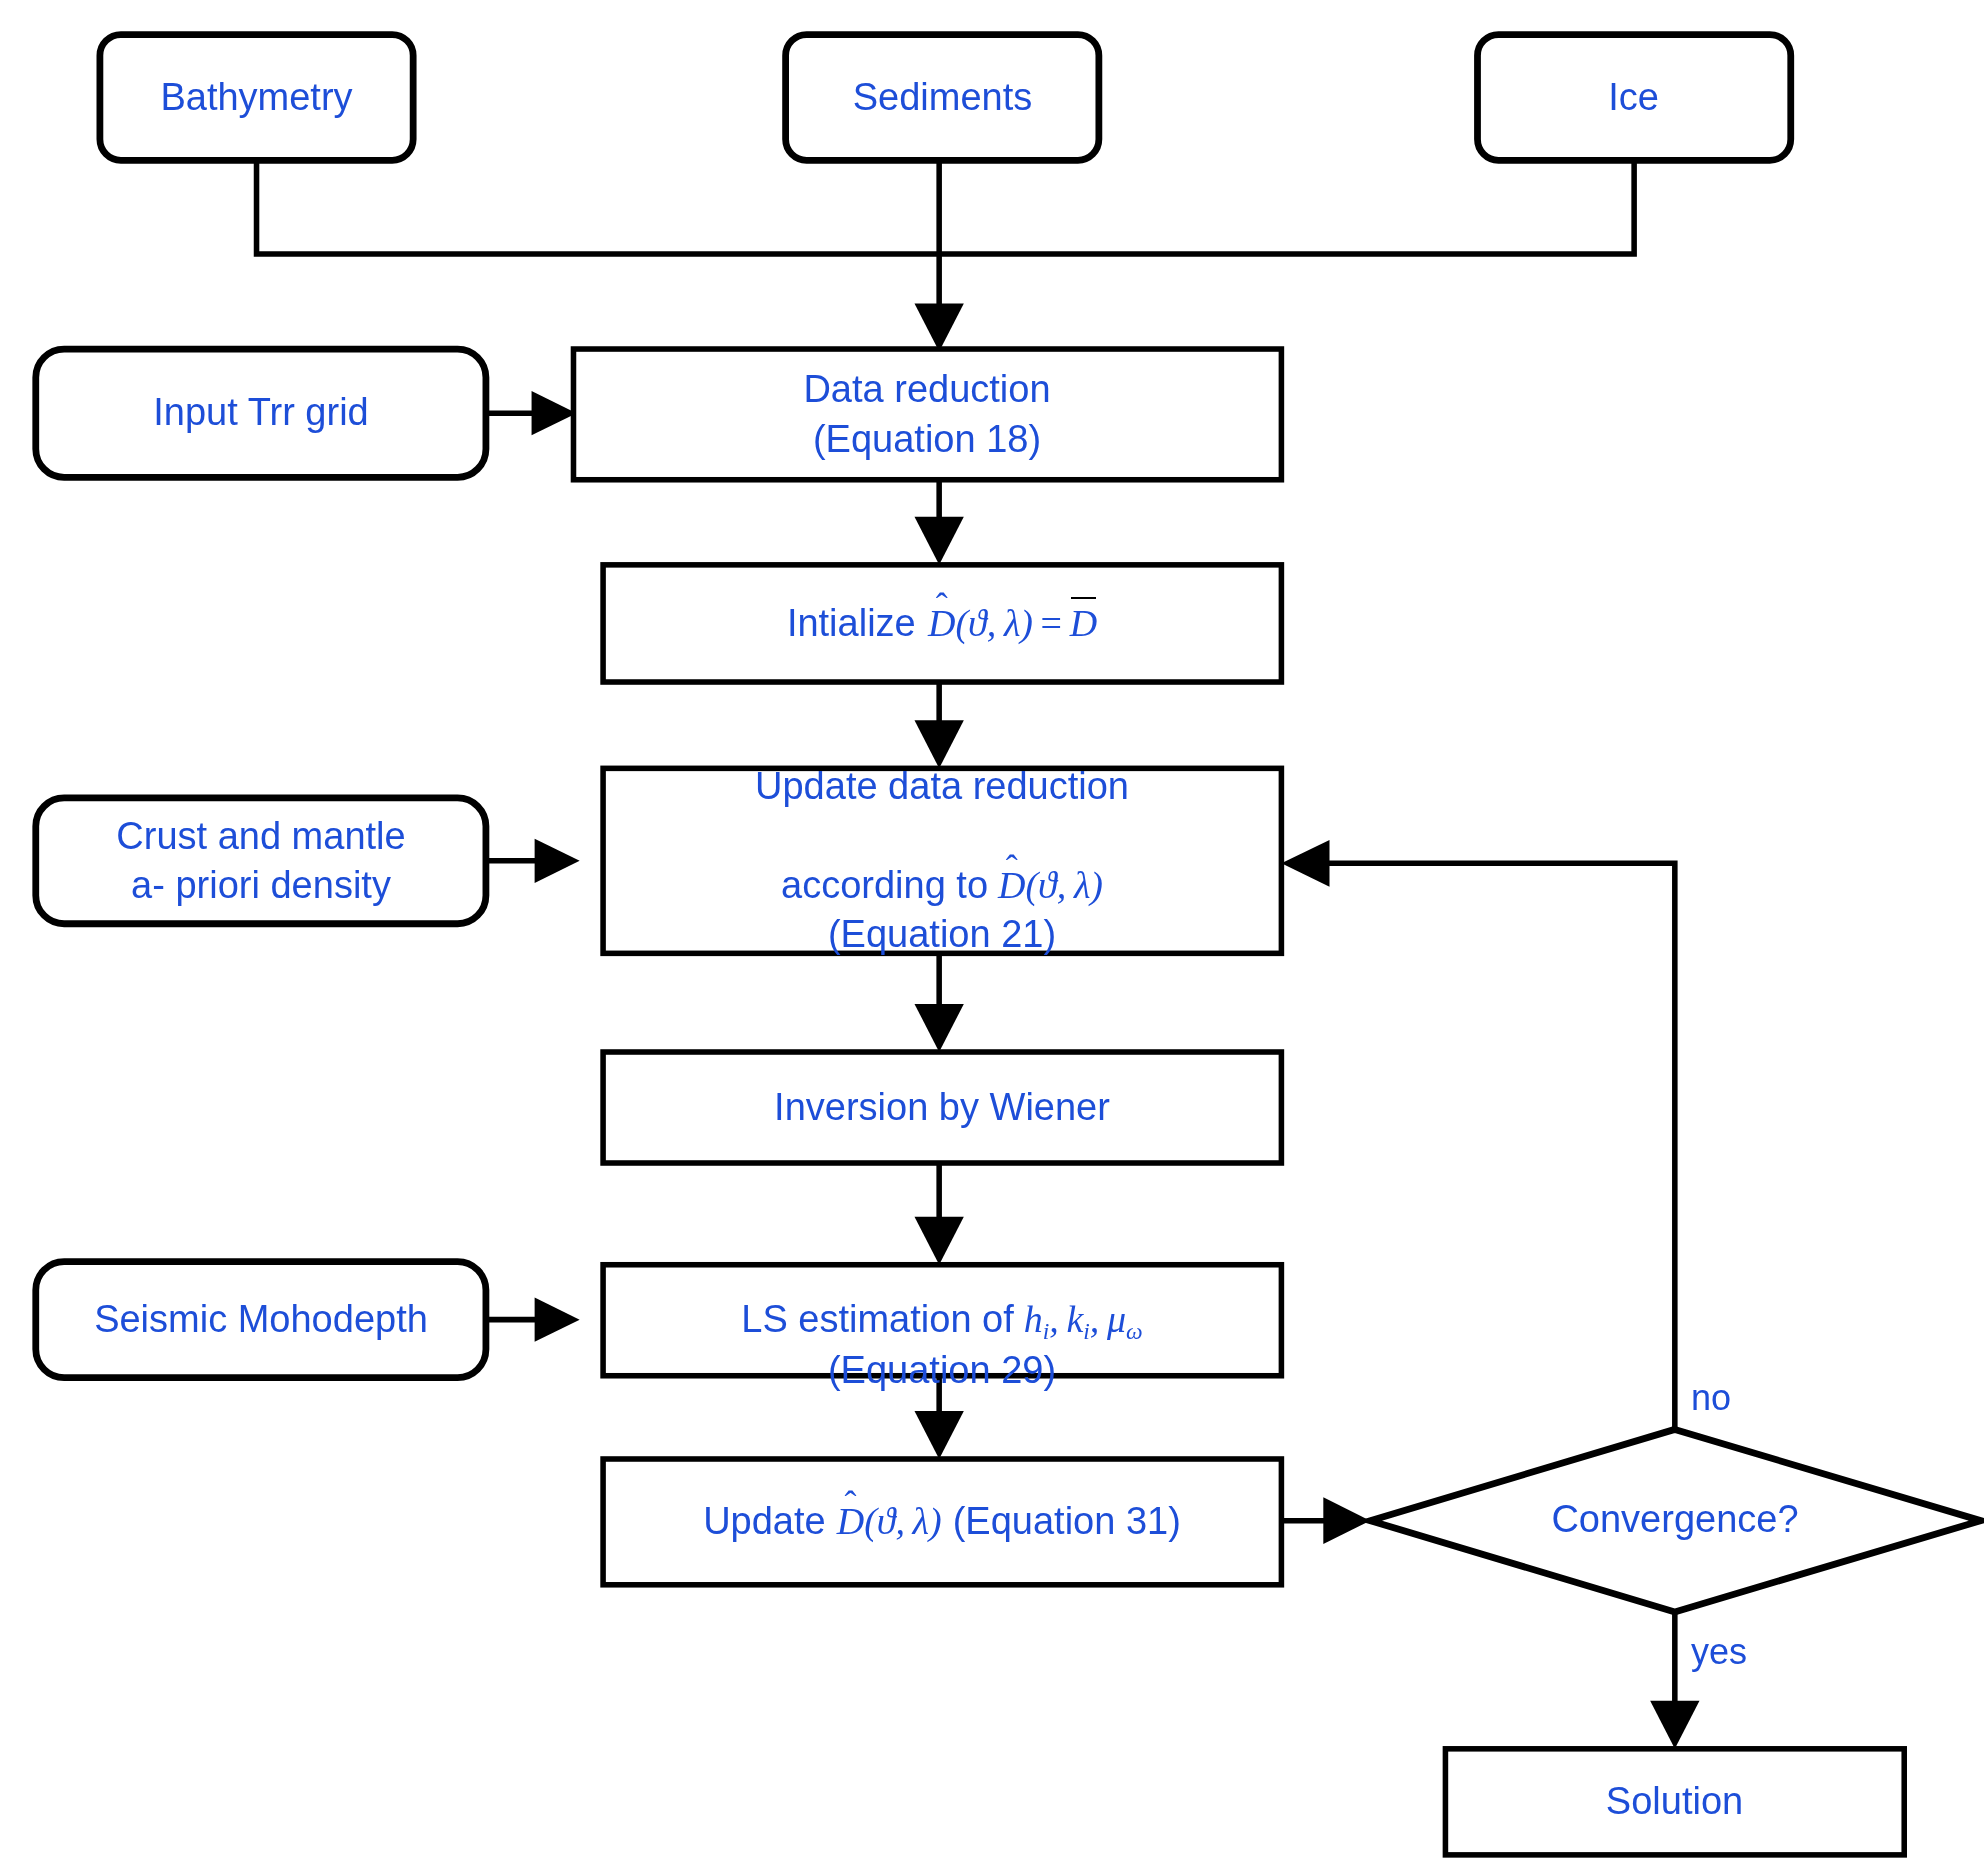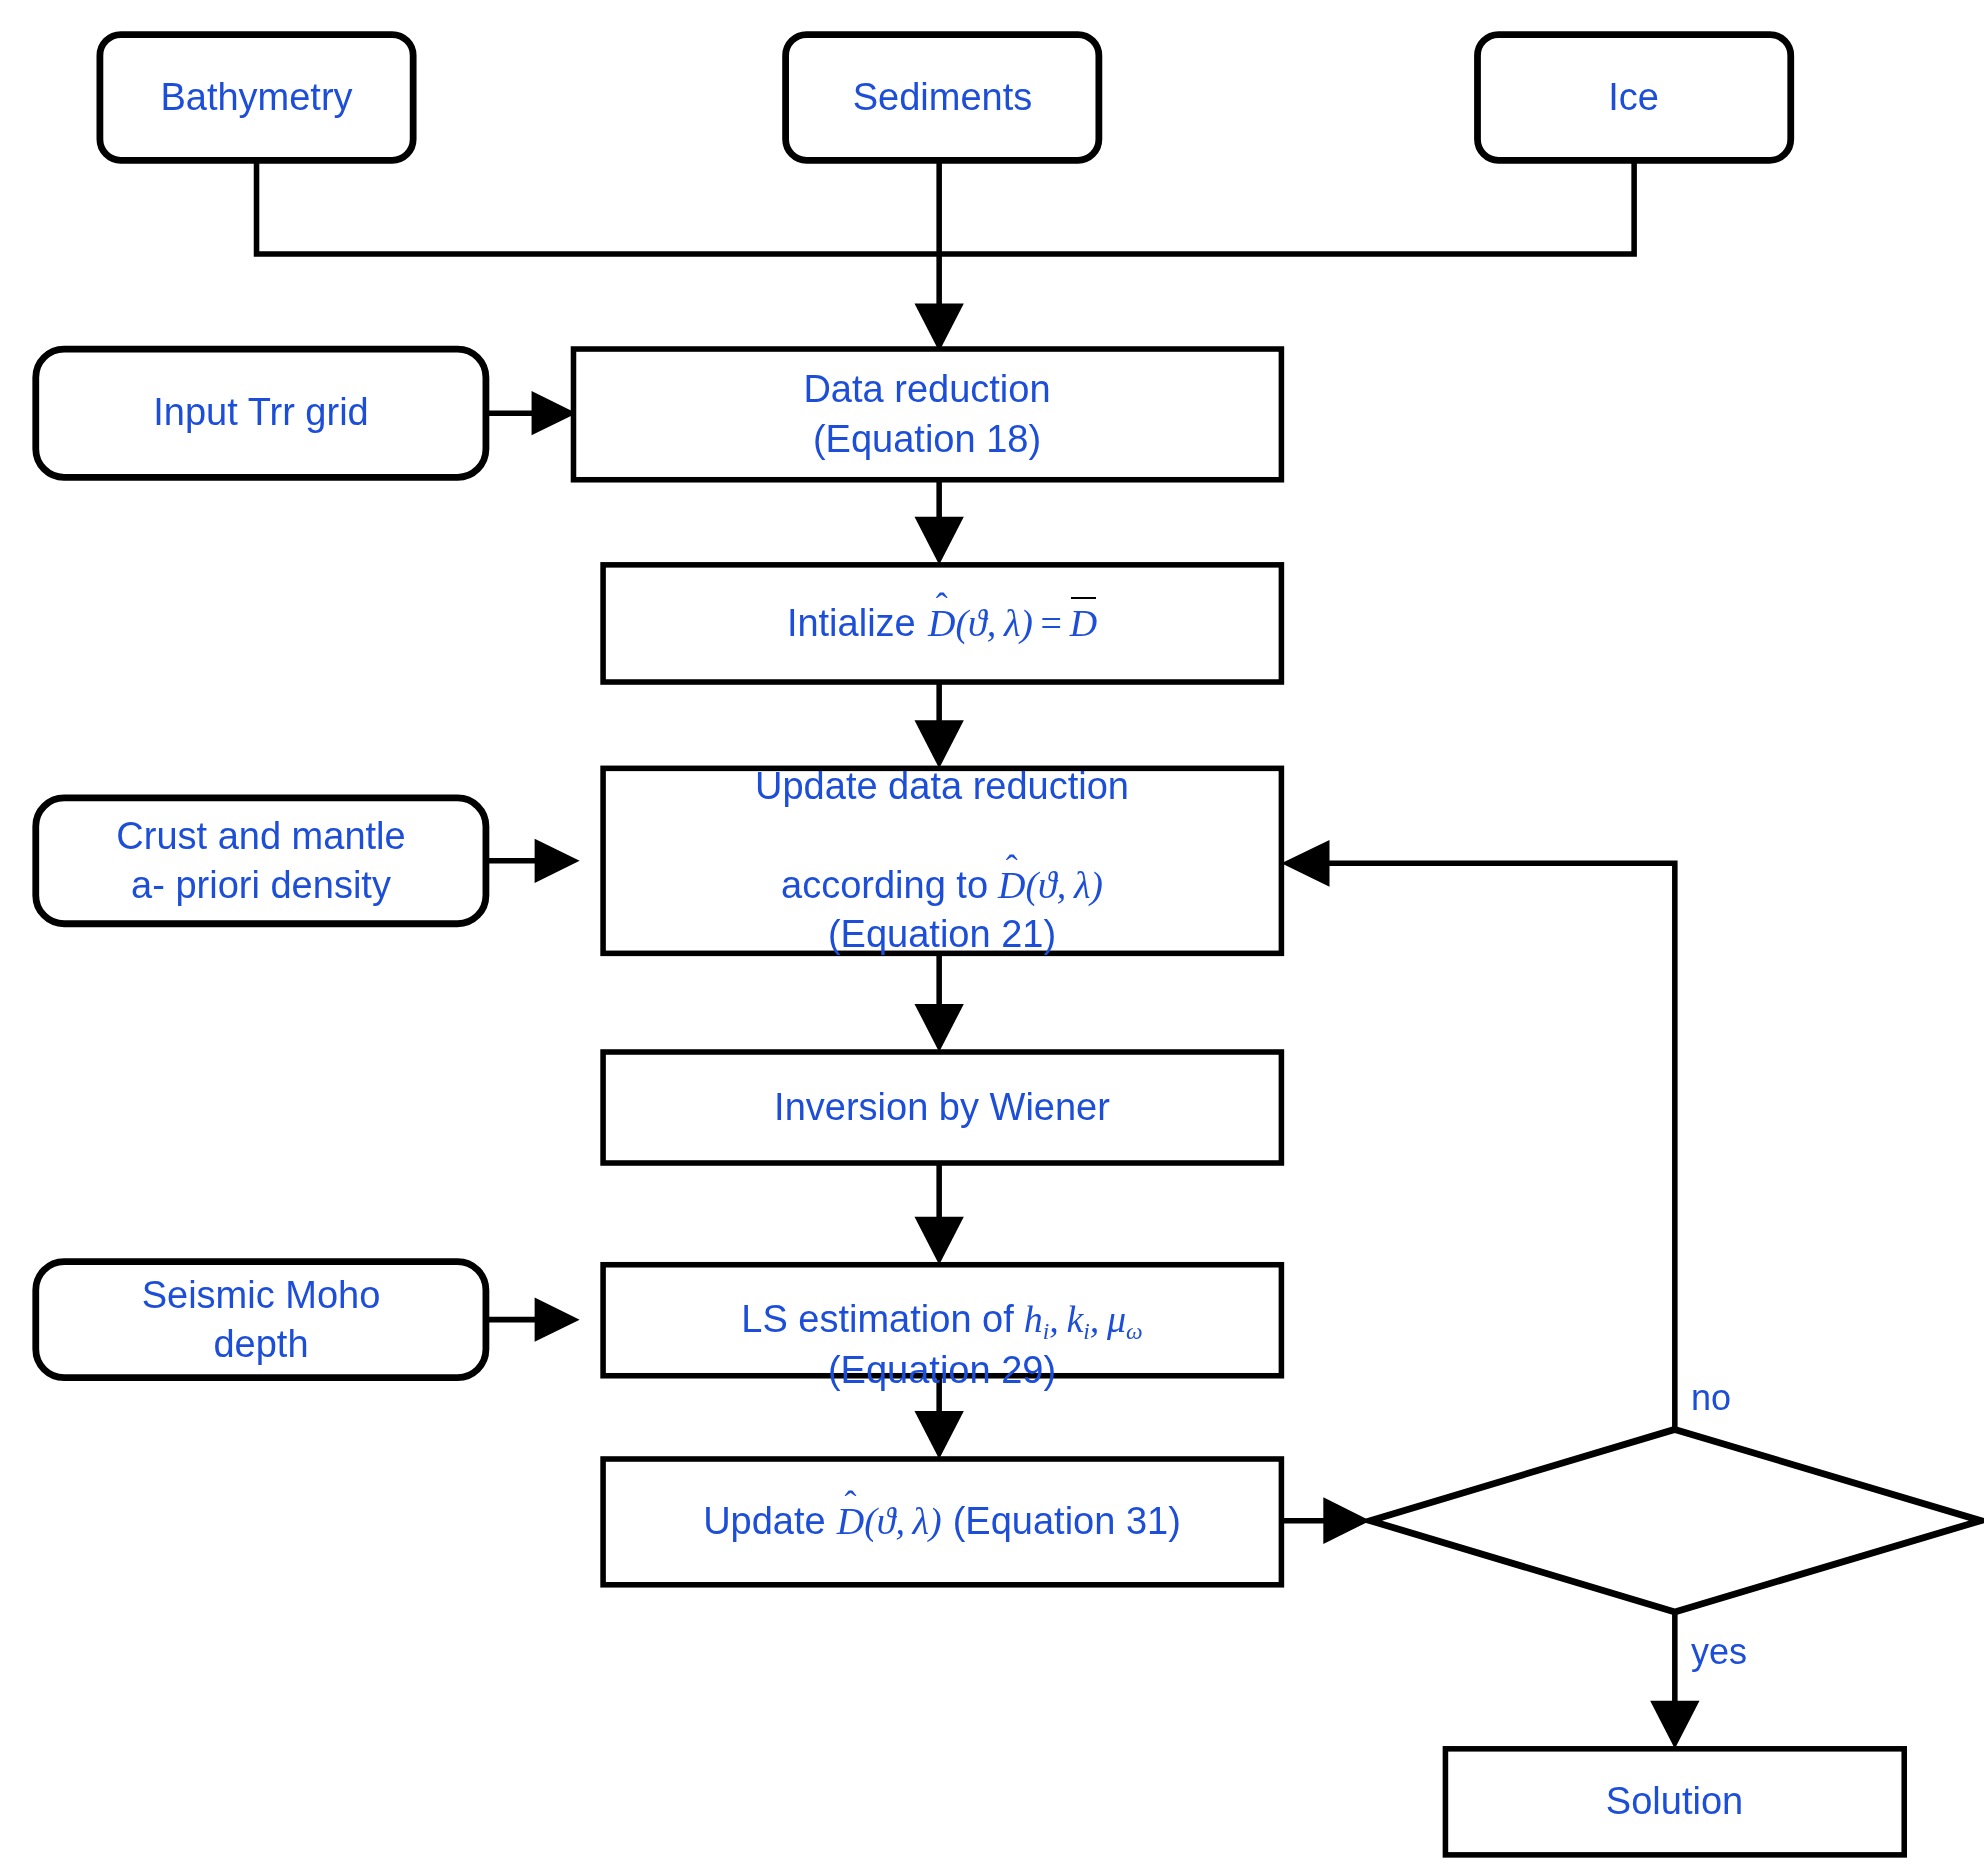--- a/index.html
+++ b/index.html
@@ -225,25 +225,26 @@
     <span class="math"><span class="hatx">D<span class="hatmark">̂</span></span>(ϑ, λ)</span>
     <span style="display:inline-block; width:11px;"></span>
     <span>(Equation 31)</span>
   </div>
 
   <div class="lbl lbl-node" style="left:36px; top:798px; width:450px; height:126px; flex-direction:column;">
     <span>Crust and mantle</span>
     <span>a- priori density</span>
   </div>
 
-  <div class="lbl lbl-node" style="left:36px; top:1262px; width:450px; height:116px; flex-direction:column;">
+  <div class="lbl lbl-node" style="left:36px; top:1262px; width:450px; height:116px; flex-direction:row;">
     <span>Seismic Moho</span>
     <span>depth</span>
   </div>
 
+  <div class="lbl lbl-node" style="left:1469px; top:1477px; width:412px; height:86px;">Convergence?</div>
 
   <div class="lbl lbl-node" style="left:1445px; top:1749px; width:459px; height:106px;">Solution</div>
 
   <div class="lbl lbl-edge" style="left:1691px; top:1326px; width:111px; height:49px; justify-content:flex-start;margin-top:47px;">no</div>
 
   <div class="lbl lbl-edge" style="left:1691px; top:1627px; width:111px; height:49px; justify-content:flex-start;">yes</div>
 
 </div>
 
 

